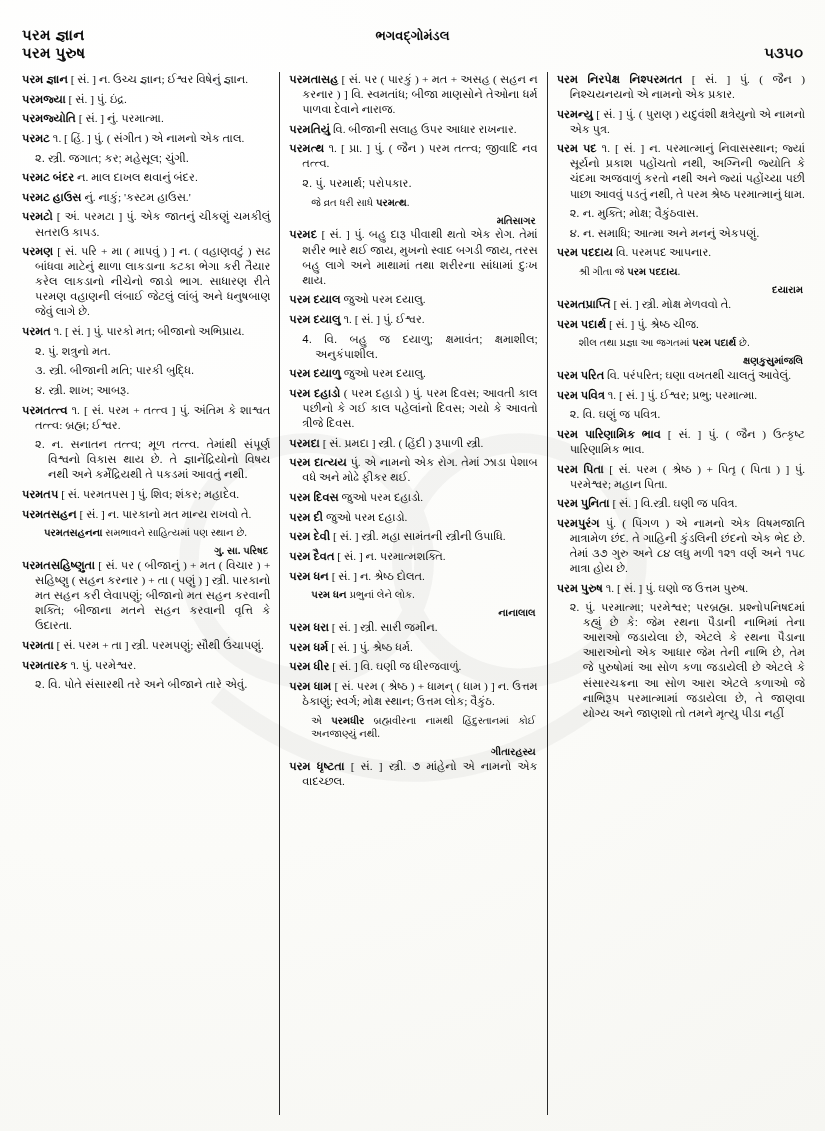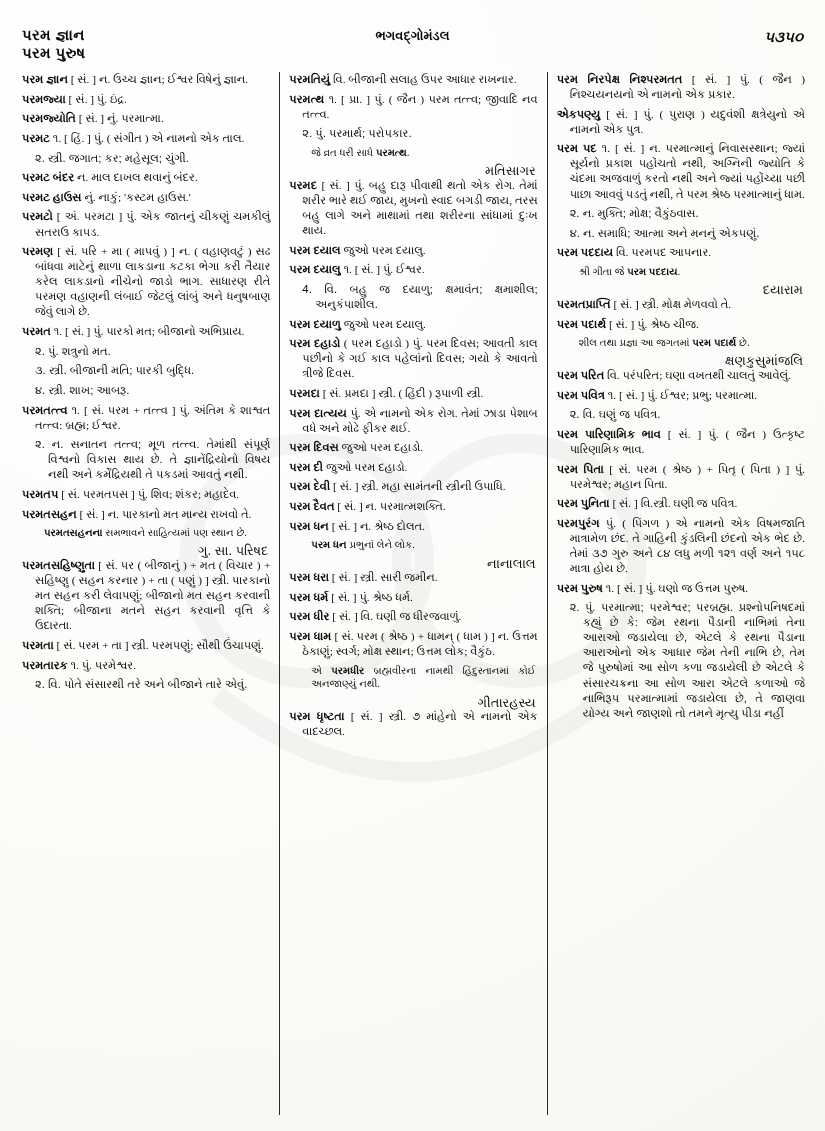--- a/index.html
+++ b/index.html
@@ -38,22 +38,22 @@
     position:absolute;left:0;top:0;
     font-weight:bold;font-size:15px;line-height:18px;
     letter-spacing:.3px;
   }
   .rh-center{
     position:absolute;left:0;right:0;top:2px;
     text-align:center;
     font-weight:bold;font-size:13px;
   }
   .rh-right{
-    position:absolute;right:0;top:2px;
-    font-weight:bold;font-size:15px;font-style:italic;
+    position:absolute;right:0;top:18px;
+    font-weight:bold;font-size:15px;
   }
   
   .columns{
     position:absolute;
     left:20px;right:18px;top:72px;bottom:16px;
     display:flex;
     z-index:2;
   }
   .col{
     flex:1 1 0;
@@ -77,23 +77,23 @@
     font-size:10.1px;
     line-height:13.6px;
     margin:1px 0 4.6px 0;
     padding:0 2px 0 22px;
     text-align:justify;
   }
   .quote .qbold{font-weight:bold;}
   .cite{
     display:block;
     text-align:right;
-    font-size:13px;
+    font-size:10px;
     line-height:13.6px;
-    font-weight:normal;
+    font-weight:bold;
     margin-top:-13.6px;
     padding-right:2px;
   }
   .cite.inline{margin-top:0;}
   .qwrap{position:relative;}
 </style>
 </head>
 <body>
 
 <div id="page">
@@ -139,20 +139,21 @@
         <div class="qwrap">
           <p class="quote"><span class="qbold">પરમતસહનના</span> સમભાવને સાહિત્યમાં પણ સ્થાન છે.</p>
           <span class="cite inline">ગુ. સા. પરિષદ</span>
         </div>
         <p class="entry hang"><span class="hw">પરમતસહિષ્ણુતા</span><span> [ સં. પર ( બીજાનું ) + મત ( વિચાર ) + સહિષ્ણુ ( સહન કરનાર ) + તા ( પણું ) ] સ્ત્રી. પારકાનો મત સહન કરી લેવાપણું; બીજાનો મત સહન કરવાની શક્તિ; બીજાના મતને સહન કરવાની વૃત્તિ કે ઉદારતા.</span></p>
         <p class="entry hang"><span class="hw">પરમતા</span><span> [ સં. પરમ + તા ] સ્ત્રી. પરમપણું; સૌથી ઉંચાપણું.</span></p>
         <p class="entry hang"><span class="hw">પરમતારક</span><span> ૧. પું. પરમેશ્વર.</span></p>
         <p class="sense hang">૨. વિ. પોતે સંસારથી તરે અને બીજાને તારે એવું.</p>
       </div>
     <div class="col c2">
+        <p class="entry hang"><span class="hw">પરમતાસહ</span><span> [ સં. પર ( પારકું ) + મત + અસહ ( સહન ન કરનાર ) ] વિ. સ્વમતાંધ; બીજા માણસોને તેઓના ધર્મ પાળવા દેવાને નારાજ.</span></p>
         <p class="entry hang"><span class="hw">પરમતિયું</span><span> વિ. બીજાની સલાહ ઉપર આધાર રાખનાર.</span></p>
         <p class="entry hang"><span class="hw">પરમત્થ</span><span> ૧. [ પ્રા. ] પું. ( જૈન ) પરમ તત્ત્વ; જીવાદિ નવ તત્ત્વ.</span></p>
         <p class="sense hang">૨. પું. પરમાર્થ; પરોપકાર.</p>
         <div class="qwrap">
           <p class="quote">જે વ્રત ધરી સાધે <span class="qbold">પરમત્થ</span>.</p>
           <span class="cite inline">મતિસાગર</span>
         </div>
         <p class="entry hang"><span class="hw">પરમદ</span><span> [ સં. ] પું. બહુ દારૂ પીવાથી થતો એક રોગ. તેમાં શરીર ભારે થઈ જાય, મુખનો સ્વાદ બગડી જાય, તરસ બહુ લાગે અને માથામાં તથા શરીરના સાંધામાં દુઃખ થાય.</span></p>
         <p class="entry hang"><span class="hw">પરમ દયાલ</span><span> જુઓ પરમ દયાલુ.</span></p>
         <p class="entry hang"><span class="hw">પરમ દયાલુ</span><span> ૧. [ સં. ] પું. ઈશ્વર.</span></p>
@@ -175,21 +176,21 @@
         <p class="entry hang"><span class="hw">પરમ ધીર</span><span> [ સં. ] વિ. ઘણી જ ધીરજવાળું.</span></p>
         <p class="entry hang"><span class="hw">પરમ ધામ</span><span> [ સં. પરમ ( શ્રેષ્ઠ ) + ધામન્ ( ધામ ) ] ન. ઉત્તમ ઠેકાણું; સ્વર્ગ; મોક્ષ સ્થાન; ઉત્તમ લોક; વૈકુંઠ.</span></p>
         <div class="qwrap">
           <p class="quote">એ <span class="qbold">પરમધીર</span> બ્રહ્મવીરના નામથી હિંદુસ્તાનમાં કોઈ અનજાણ્યું નથી.</p>
           <span class="cite inline">ગીતારહસ્ય</span>
         </div>
         <p class="entry hang"><span class="hw">પરમ ધૃષ્ટતા</span><span> [ સં. ] સ્ત્રી. ૭ માંહેનો એ નામનો એક વાદચ્છલ.</span></p>
       </div>
     <div class="col c3">
         <p class="entry hang"><span class="hw">પરમ નિરપેક્ષ નિશ્પરમતત</span><span> [ સં. ] પું. ( જૈન ) નિશ્ચયનયનો એ નામનો એક પ્રકાર.</span></p>
-        <p class="entry hang"><span class="hw">એકપણ્યુ</span><span> [ સં. ] પું. ( પુરાણ ) યદુવંશી ક્ષત્રેયુનો એ નામનો એક પુત્ર.</span></p>
+        <p class="entry hang"><span class="hw">પરમન્યુ</span><span> [ સં. ] પું. ( પુરાણ ) યદુવંશી ક્ષત્રેયુનો એ નામનો એક પુત્ર.</span></p>
         <p class="entry hang"><span class="hw">પરમ પદ</span><span> ૧. [ સં. ] ન. પરમાત્માનું નિવાસસ્થાન; જ્યાં સૂર્યનો પ્રકાશ પહોંચતો નથી, અગ્નિની જ્યોતિ કે ચંદમા અજવાળું કરતો નથી અને જ્યાં પહોંચ્યા પછી પાછા આવવું પડતું નથી, તે પરમ શ્રેષ્ઠ પરમાત્માનું ધામ.</span></p>
         <p class="sense hang">૨. ન. મુક્તિ; મોક્ષ; વૈકુંઠવાસ.</p>
         <p class="sense hang">૪. ન. સમાધિ; આત્મા અને મનનું એકપણું.</p>
         <p class="entry hang"><span class="hw">પરમ પદદાય</span><span> વિ. પરમપદ આપનાર.</span></p>
         <div class="qwrap">
           <p class="quote">શ્રી ગીતા જે <span class="qbold">પરમ પદદાય</span>.</p>
           <span class="cite inline">દયારામ</span>
         </div>
         <p class="entry hang"><span class="hw">પરમતપ્રાપ્તિ</span><span> [ સં. ] સ્ત્રી. મોક્ષ મેળવવો તે.</span></p>
         <p class="entry hang"><span class="hw">પરમ પદાર્થ</span><span> [ સં. ] પું. શ્રેષ્ઠ ચીજ.</span></p>

